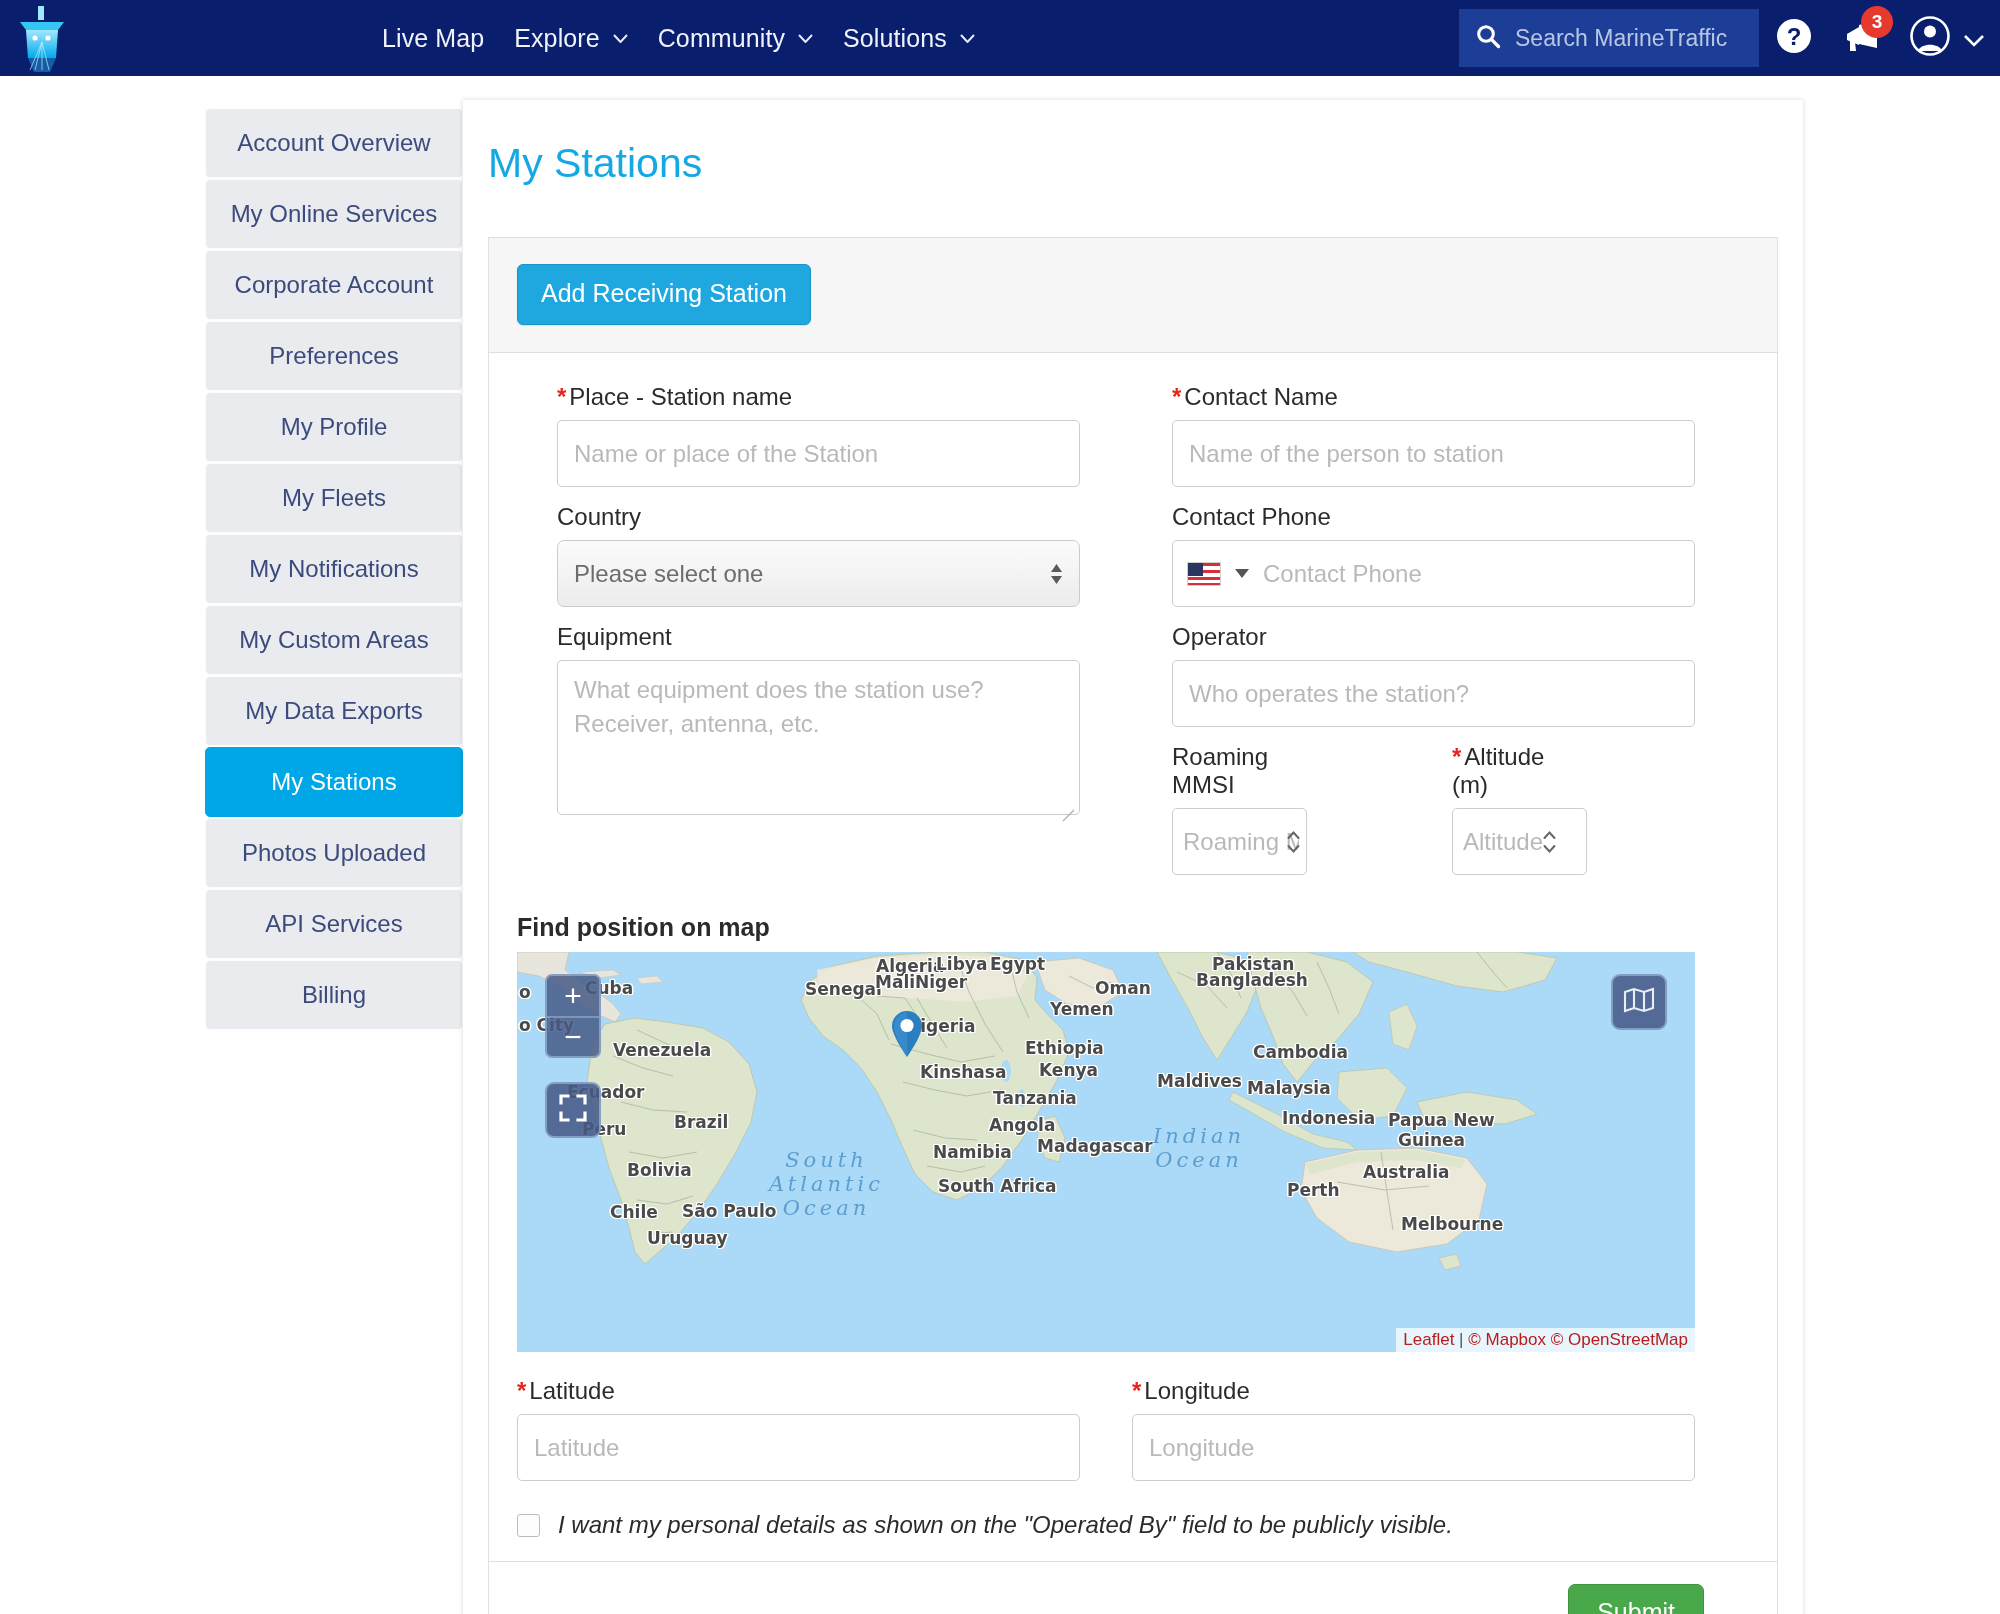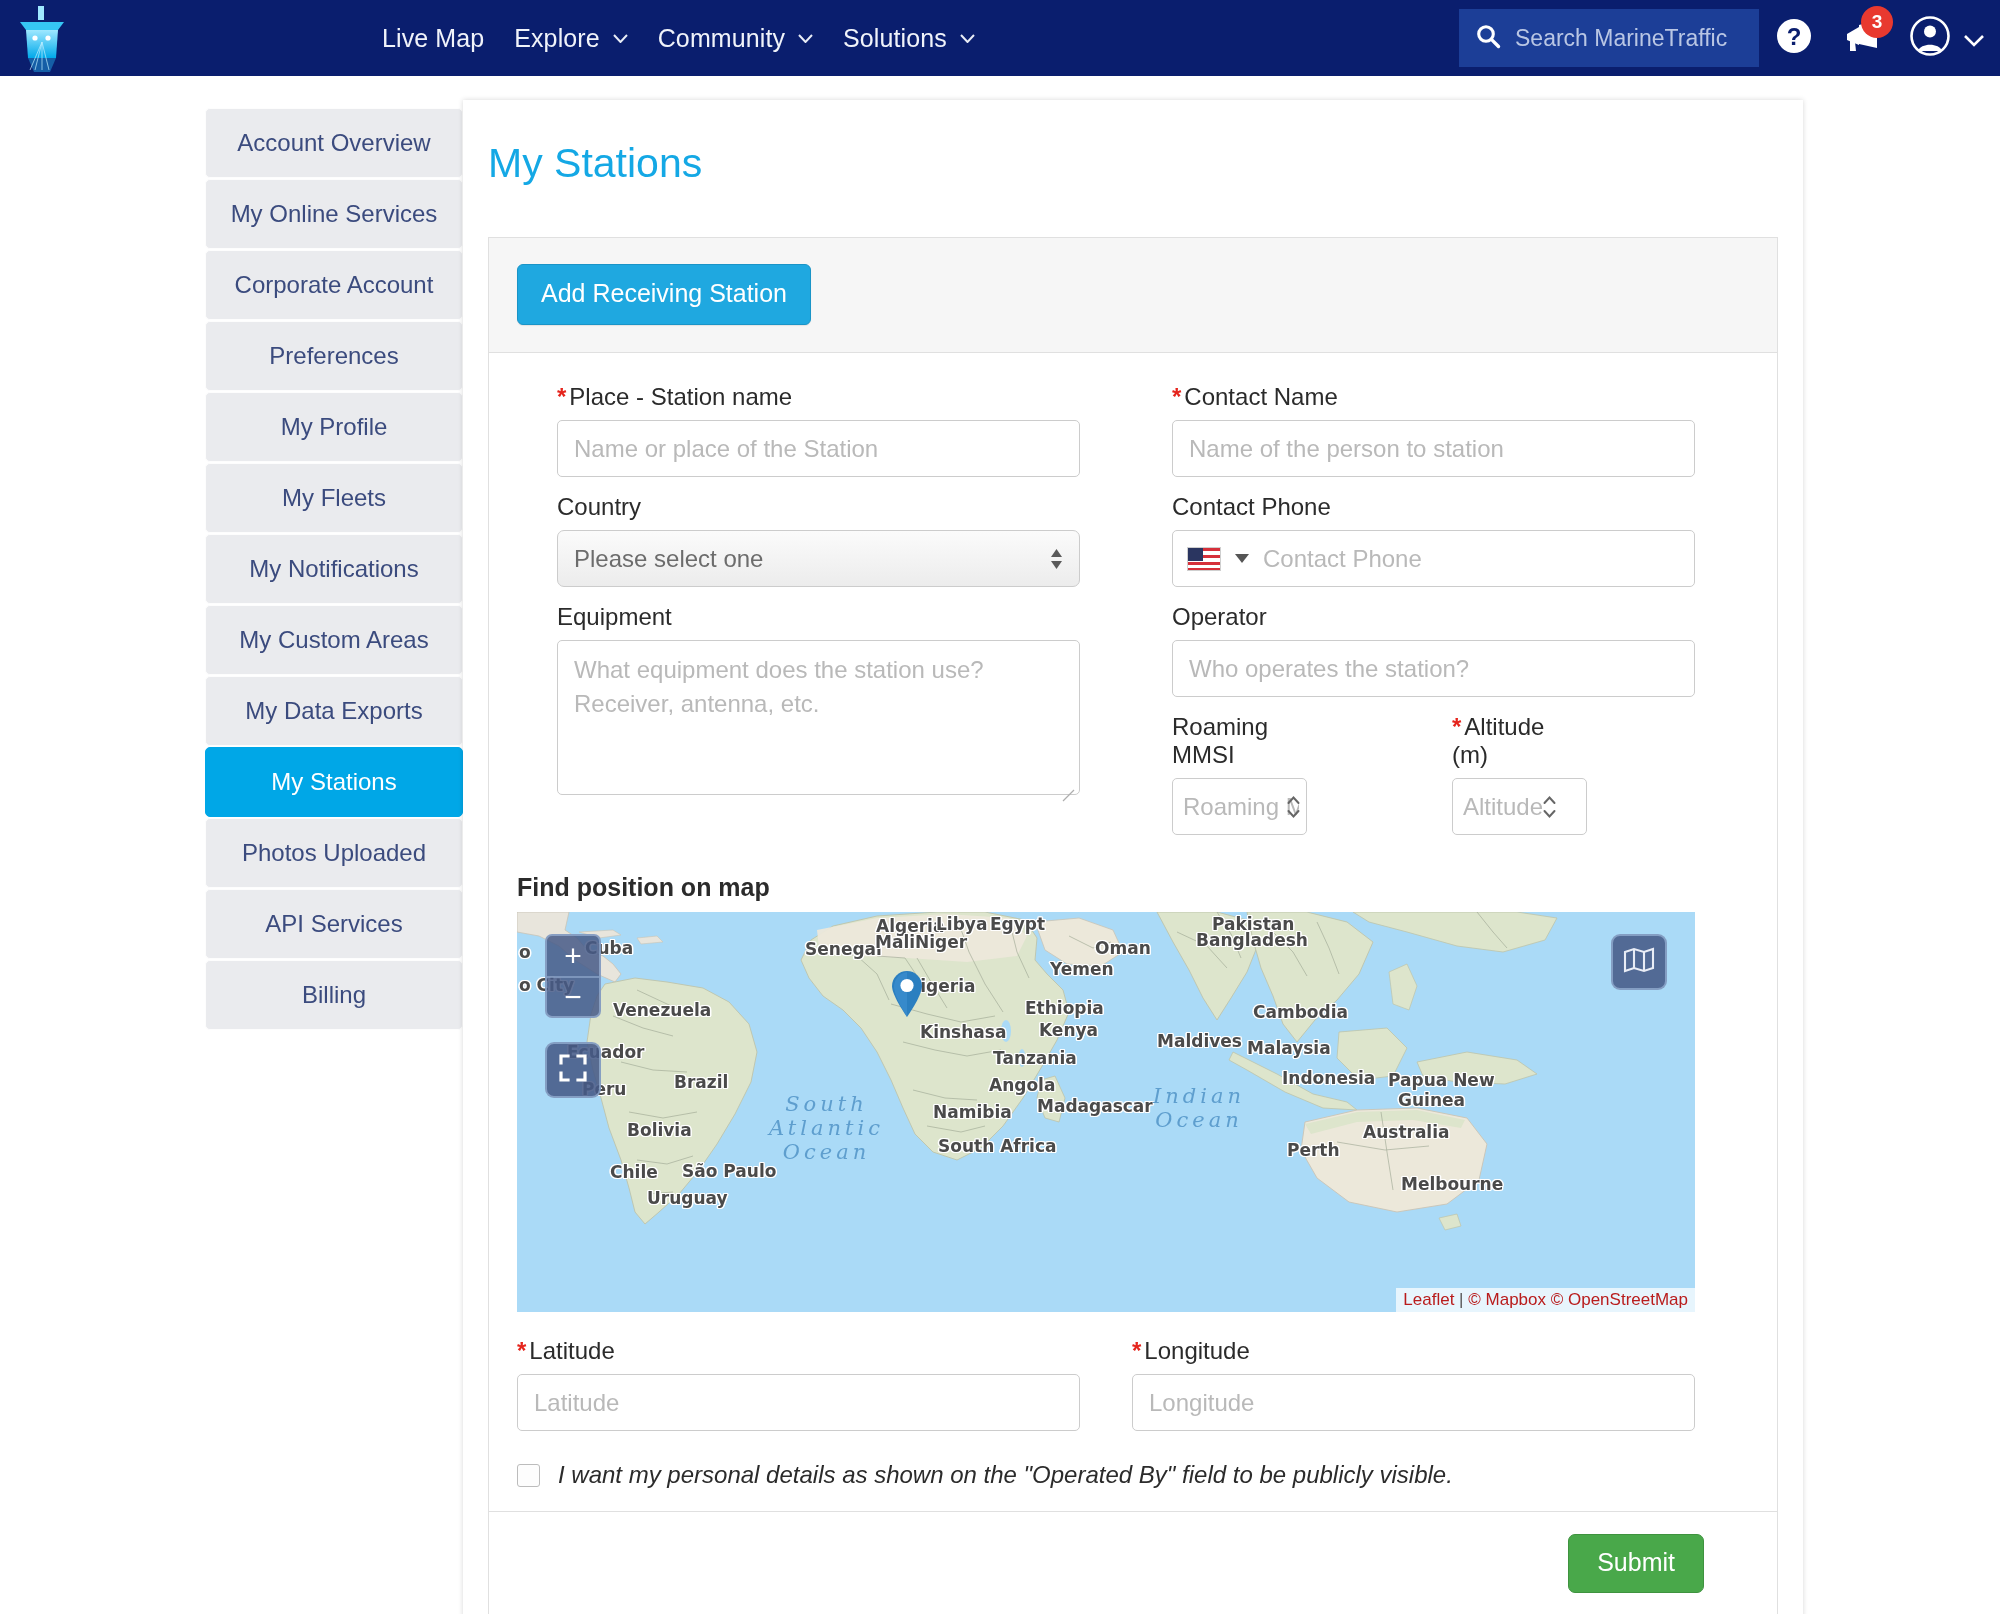--- a/index.html
+++ b/index.html
@@ -188,21 +188,21 @@
     margin-bottom: 9px;
     display: block;
   }
   .req {
     color: #e5251d;
     font-weight: bold;
     margin-right: 3px;
   }
   .inp {
     width: 100%;
-    height: 57px;
+    height: 67px;
     border: 1px solid #ccc;
     border-radius: 5px;
     background: #fff;
     font-size: 24px;
     color: #b9b9b9;
     padding: 0 16px;
     display: flex;
     align-items: center;
     cursor: text;
     font-family: "Liberation Sans", sans-serif;
@@ -790,21 +790,21 @@
               <div class="ctry-label" style="left: 730px; top: 126px;">Malaysia</div>
               <div class="ctry-label" style="left: 765px; top: 156px;">Indonesia</div>
               <div class="ctry-label" style="left: 871px; top: 158px;">Papua New</div>
               <div class="ctry-label" style="left: 881px; top: 178px;">Guinea</div>
               <div class="ctry-label" style="left: 846px; top: 210px;">Australia</div>
               <div class="ctry-label" style="left: 770px; top: 228px;">Perth</div>
               <div class="ctry-label" style="left: 884px; top: 262px;">Melbourne</div>
             </div>
 
           <div id="ocean-labels">
-              <div class="ocean-label" style="left: 252px; top: 180px;">
+              <div class="ocean-label" style="left: 252px; top: 196px;">
                 <div>South</div>
                 <div>Atlantic</div>
                 <div>Ocean</div>
               </div>
               <div class="ocean-label" style="left: 636px; top: 172px;">
                 <div>Indian</div>
                 <div>Ocean</div>
               </div>
             </div>
 

